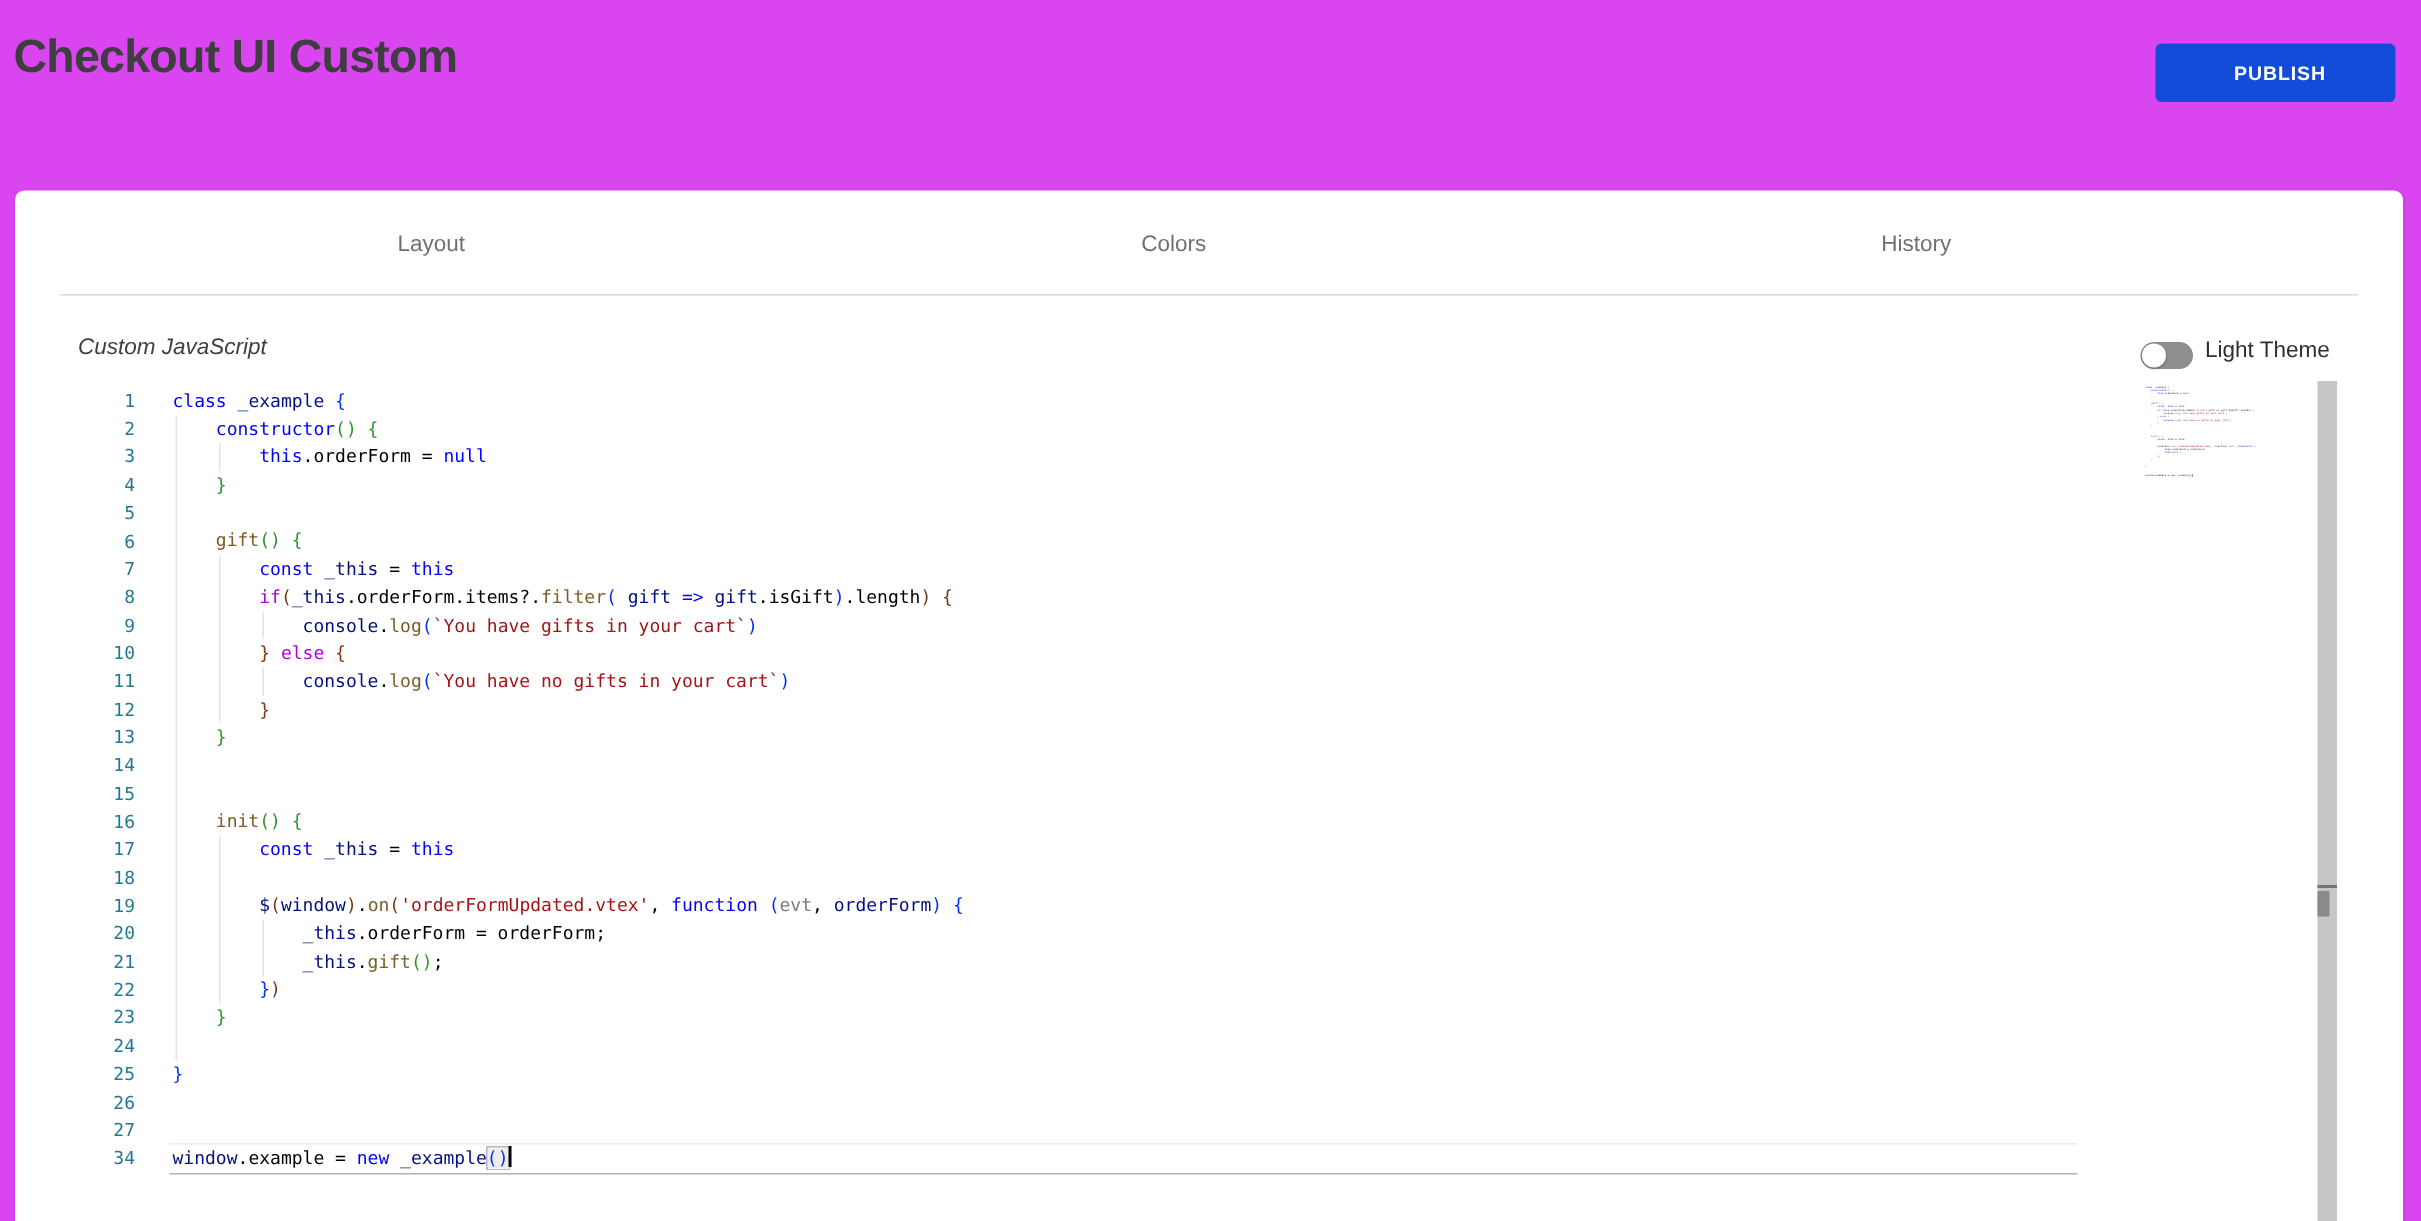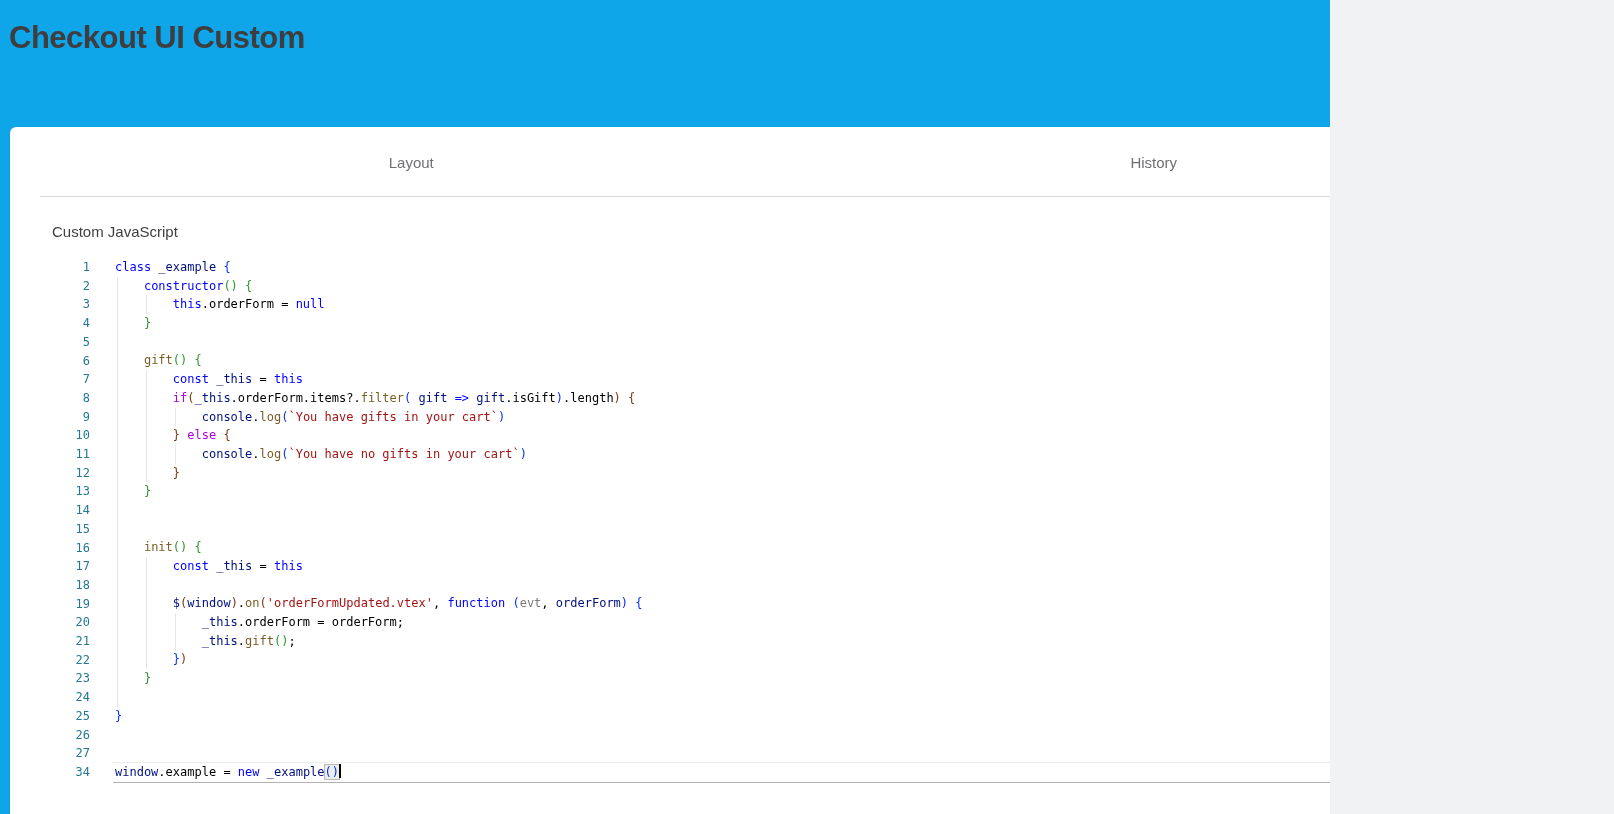--- a/index.html
+++ b/index.html
@@ -1,17 +1,17 @@
 <!DOCTYPE html>
 <html style="--accent-blue: #134cd8; --accent-pink: #e31c5a; --tk-kw: #0000ff; --tk-ct: #af00db; --tk-id: #001080; --tk-fn: #795e26; --tk-st: #a31515; --tk-pl: #000000; --tk-b1: #0431fa; --tk-b2: #319331; --tk-b3: #7b3814; --tk-gy: #7a7a7a;"><head>
 <meta charset="utf-8">
 <style>
   html,body{margin:0;padding:0;}
   body{font-family:"Liberation Sans",sans-serif;background:#f1f2f3;}
-  #screen{position:relative;width:1330px;height:814px;overflow:hidden;background:#0ea5e9;}
+  #screen{position:relative;width:1614px;height:814px;overflow:hidden;background:#d946ef;}
 
   
   .page-title{position:absolute;left:9px;top:20px;font-size:31px;font-weight:700;
     color:#3e3e40;letter-spacing:-0.5px;}
   .publish-btn{position:absolute;left:1437px;top:29px;width:160px;height:39px;
     background:var(--accent-blue,#134cd8);border:none;border-radius:4px;color:#fff;
     font-family:"Liberation Sans",sans-serif;font-size:13px;font-weight:700;letter-spacing:.6px;cursor:pointer;padding-left:12px;}
 
   
   .card{position:absolute;left:10px;top:127px;width:1592px;height:700px;background:#fff;
@@ -20,21 +20,21 @@
   
   .tabs-divider{position:absolute;left:30px;right:30px;top:69px;height:1px;background:#dadada;}
   .tabs{position:absolute;left:30px;top:0;width:1485px;height:70px;display:flex;}
   .tab{flex:1;display:flex;align-items:center;justify-content:center;position:relative;
     font-size:15px;color:#707073;cursor:pointer;}
   .tab.active{color:#1f1f21;font-weight:700;}
   .tab.active::after{content:"";position:absolute;left:0;right:0;bottom:-1px;height:3px;
     background:var(--accent-pink,#e31c5a);}
 
   
-  .section-label{position:absolute;left:42px;top:96px;font-size:15px;color:#3f3f40;}
+  .section-label{position:absolute;left:42px;top:96px;font-size:15px;color:#3f3f40;font-style:italic;}
   .theme-toggle{position:absolute;left:1417px;top:101px;width:35px;height:18px;border-radius:9px;
     background:#8e8e8e;cursor:pointer;}
   .theme-toggle .knob{position:absolute;left:1px;top:1px;width:16px;height:16px;border-radius:50%;
     background:#fff;box-shadow:0 1px 2px rgba(0,0,0,0.25);}
   .toggle-label{position:absolute;left:1460px;top:98px;font-size:15px;color:#2f2f30;}
 
   
   .editor{position:absolute;left:0;top:125px;right:0;bottom:0;background:#fff;overflow:hidden;}
   .gutter{position:absolute;left:0;top:6px;width:80px;text-align:right;
     font-family:"DejaVu Sans Mono",monospace;font-size:12px;line-height:18.7px;color:#237893;}
@@ -65,20 +65,21 @@
 </head>
 <body>
 
 <div id="screen">
   <div class="page-title">Checkout UI Custom</div>
   <button class="publish-btn">PUBLISH</button>
 
   <div class="card">
     <div class="tabs">
       <div class="tab">Layout</div>
+      <div class="tab">Colors</div>
       <div class="tab">History</div>
     </div>
     <div class="tabs-divider"></div>
 
     <div class="section-label">Custom JavaScript</div>
     <div class="theme-toggle">
       <div class="knob"></div>
     </div>
     <div class="toggle-label">Light Theme</div>
 

